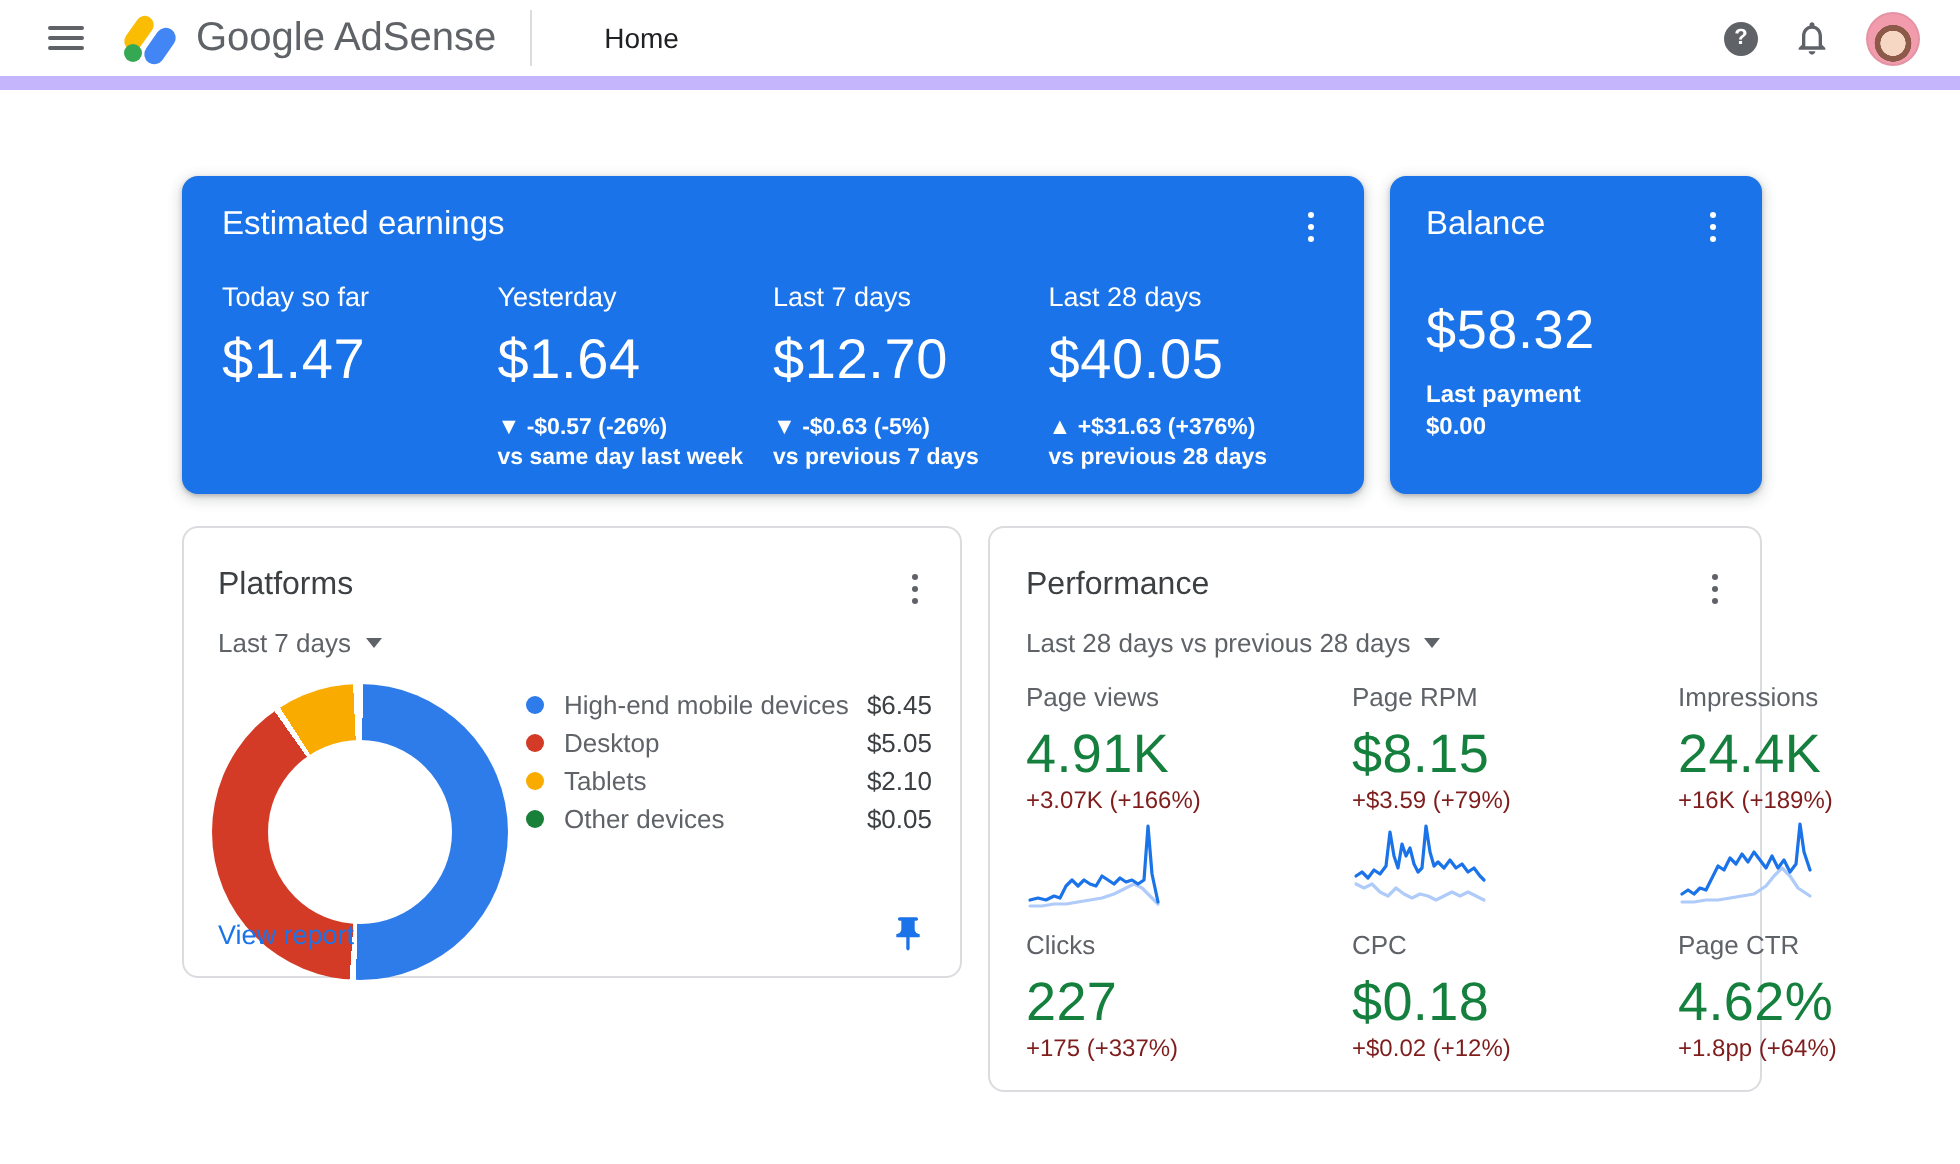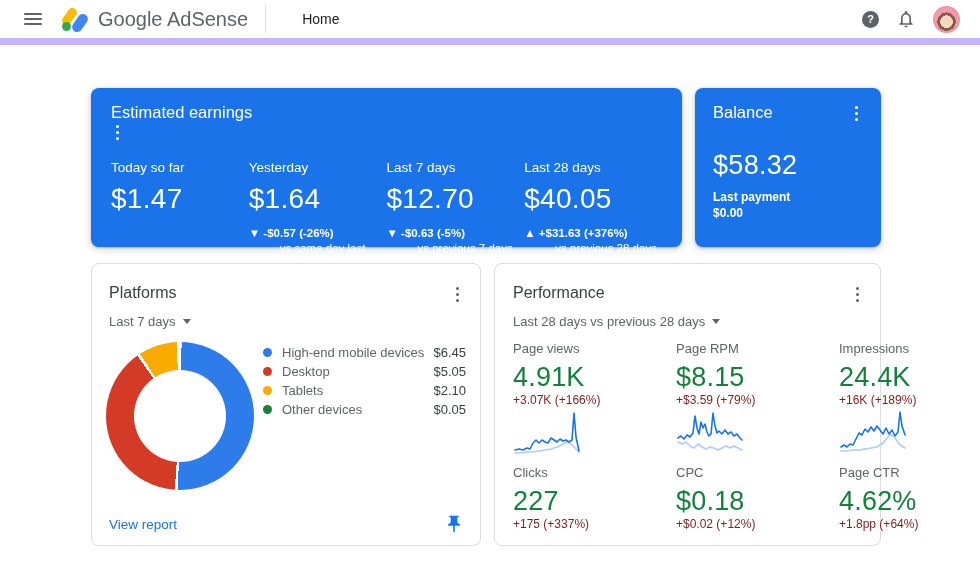--- a/index.html
+++ b/index.html
@@ -43,43 +43,43 @@
   }
   .card-white {
     position:absolute; background:#fff; border:1px solid #dadce0; border-radius:8px;
   }
   .kebab { display:flex; flex-direction:column; gap:2.6px; padding:3px 5px; cursor:pointer; }
   .kebab i { width:3.4px; height:3.4px; border-radius:50%; background:#fff; }
   .kebab.dark i { background:#5f6368; }
 
   
   #earnings { left:91px; top:88px; width:591px; height:159px; padding:15px 20px; }
-  #earnings .title-row { display:flex; justify-content:space-between; align-items:flex-start;flex-direction:column; }
+  #earnings .title-row { display:flex; justify-content:space-between; align-items:flex-start; }
   #earnings .card-title { font-size:16.5px; font-weight:400; }
   #earnings .metrics { display:flex; margin-top:17px; }
   #earnings .metric { width:143px; }
   .m-label { font-size:13.5px; font-weight:500; }
   .m-value { font-size:28px; font-weight:400; margin-top:8px; letter-spacing:.3px; }
   .m-delta { font-size:11.5px; font-weight:700; margin-top:12px; }
-  .m-sub   { font-size:11.5px; font-weight:400; margin-top:3px;margin-left:31px; }
+  .m-sub   { font-size:11.5px; font-weight:700; margin-top:3px; }
 
   
   #balance { left:695px; top:88px; width:186px; height:159px; padding:15px 18px; }
   #balance .title-row { display:flex; justify-content:space-between; align-items:flex-start; }
   #balance .card-title { font-size:16.5px; font-weight:400; }
   #balance .b-value { font-size:27px; margin-top:26px; letter-spacing:.3px; }
   #balance .b-label { font-size:12px; font-weight:700; margin-top:9px; }
   #balance .b-last  { font-size:12px; font-weight:700; margin-top:2px; }
 
   .white-title { font-size:16px; color:#3c4043; font-weight:400; }
   .range-row { display:flex; align-items:center; gap:7px; font-size:13px; color:#5f6368; cursor:pointer; }
   .tri-down { width:0; height:0; border-left:4.5px solid transparent; border-right:4.5px solid transparent; border-top:5px solid #5f6368; }
 
   
-  #platforms { left:91px; top:263px; width:390px; height:283px; }
+  #platforms { left:91px; top:263px; width:390px; height:226px; }
   #platforms .card-title { position:absolute; left:17px; top:20px; }
   #platforms .kebab { position:absolute; right:16px; top:20px; }
   #platforms .range-row { position:absolute; left:17px; top:50px; }
   .donut { position:absolute; left:14px; top:78px; width:148px; height:148px; border-radius:50%; }
   .donut-hole { position:absolute; left:42px; top:106px; width:92px; height:92px; border-radius:50%; background:#fff; }
   .legend { position:absolute; left:171px; top:79px; width:203px; }
   .legend-row { display:flex; align-items:center; height:19px; }
   .legend-dot { width:9px; height:9px; border-radius:50%; flex:none; }
   .legend-label { margin-left:10px; font-size:13px; color:#5f6368; }
   .legend-value { margin-left:auto; font-size:13px; color:#3c4043; }

